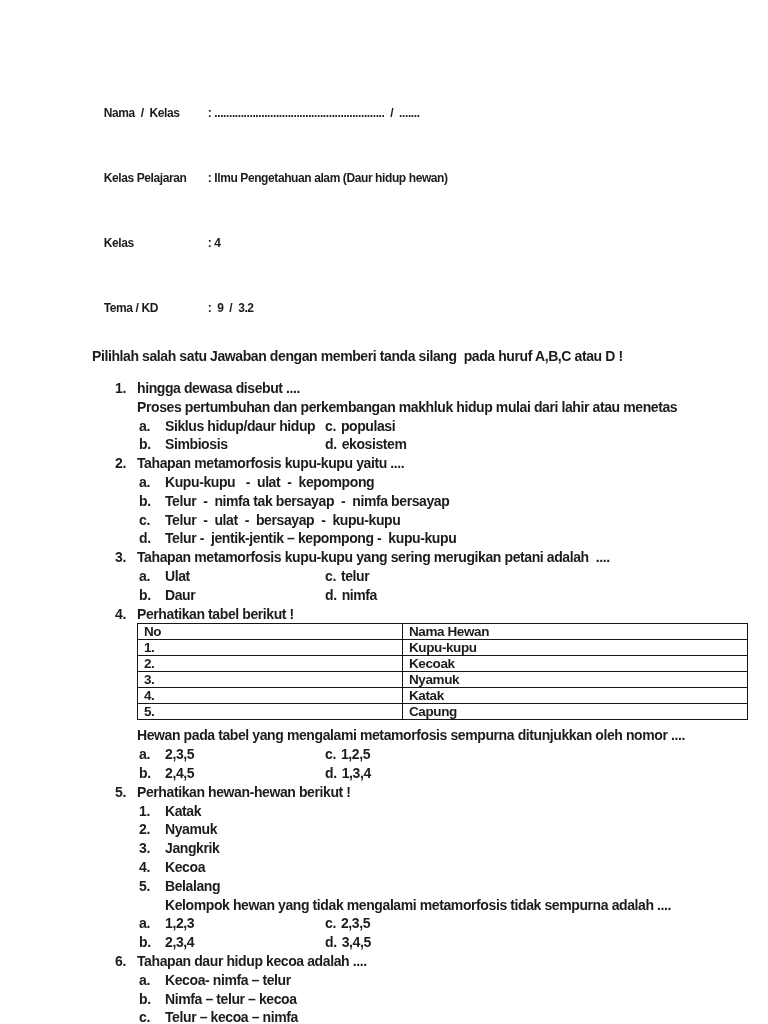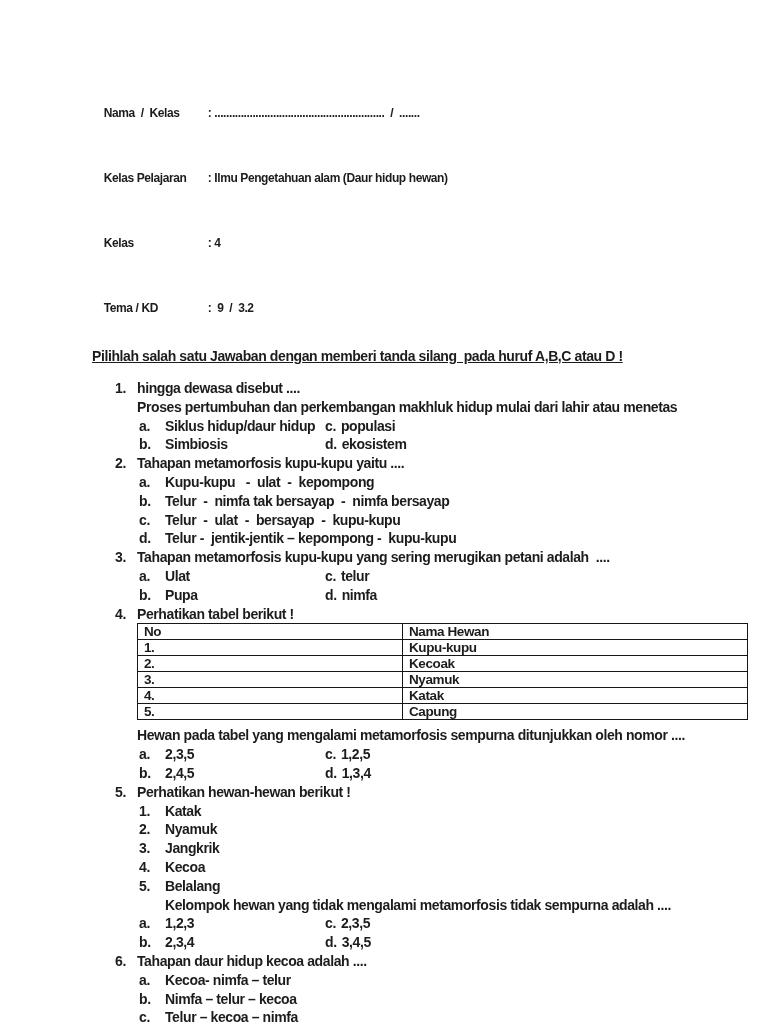--- a/index.html
+++ b/index.html
@@ -10,21 +10,21 @@
     font-weight:700;
     color:#1c1c1c;
     letter-spacing:-0.4px;
     overflow:hidden;
   }
   .page{padding:88px 40px 0 92px;}
   
   .hrow{font-size:12px;line-height:17px;margin-bottom:14px;white-space:pre-wrap;}
   .hlabel{display:inline-block;width:104px;vertical-align:top;}
   .hval{white-space:pre-wrap;}
-  .instruction{font-size:14px;line-height:17px;margin-bottom:14px;white-space:pre-wrap;text-decoration:underline;}
+  .instruction{font-size:14px;line-height:17px;margin-bottom:14px;white-space:pre-wrap;}
   
   .q{position:relative;padding-left:45px;font-size:14px;}
   .qnum{position:absolute;left:23px;top:0;line-height:18.8px;}
   .qline{line-height:18.8px;white-space:pre-wrap;}
   .indent{margin-left:28px;}
   .optrow{display:flex;}
   .opt{display:flex;line-height:18.8px;}
   .opt.c1{width:188px;flex:none;}
   .ol{width:26px;padding-left:2px;flex:none;}
   .ol2{margin-right:5px;flex:none;}
@@ -115,21 +115,21 @@
           <span class="ot">Ulat</span>
         </div>
       <div class="opt">
           <span class="ol2">c.</span>
           <span class="ot">telur</span>
         </div>
     </div>
     <div class="optrow">
       <div class="opt c1">
           <span class="ol">b.</span>
-          <span class="ot">Pupa</span>
+          <span class="ot">Daur</span>
         </div>
       <div class="opt">
           <span class="ol2">d.</span>
           <span class="ot">nimfa</span>
         </div>
     </div>
   </div>
 
   <div class="q">
     <span class="qnum">4.</span>

